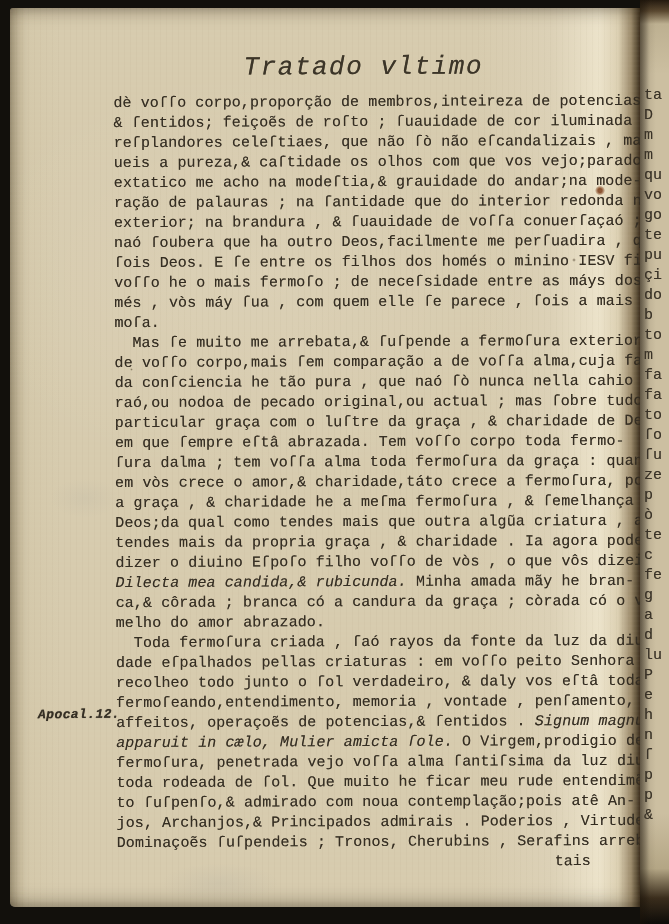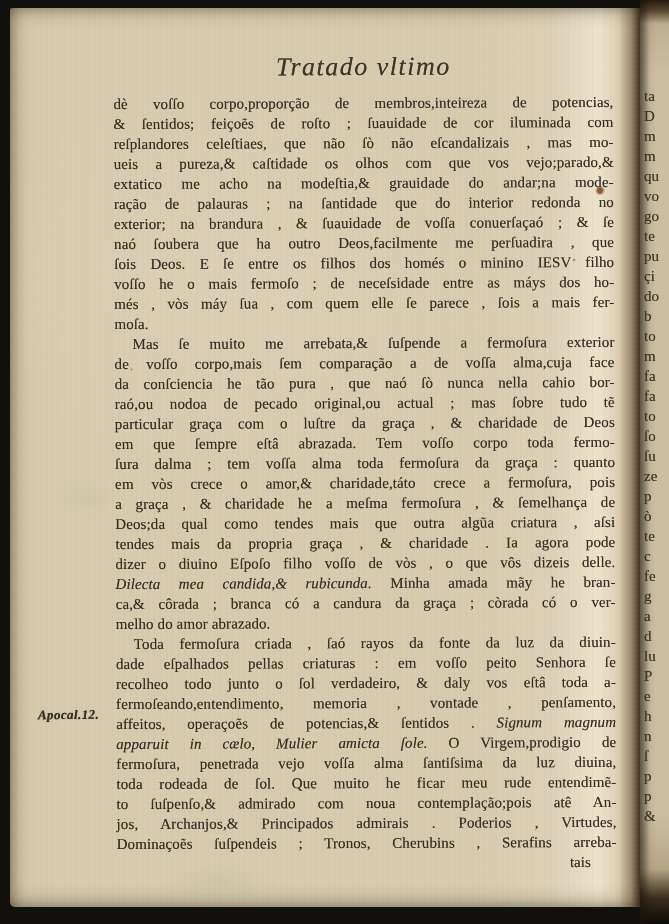--- a/index.html
+++ b/index.html
@@ -1,19 +1,19 @@
 <!DOCTYPE html>
 <html style="--paper: #d7cbae; --next_page_paper: #ccbfa1; --ink: #332c21; --background: #12100c;"><head>
 <meta charset="utf-8">
 <style>
   html,body{margin:0;padding:0;background:#0e0c09;}
   .scene{
     position:relative;width:669px;height:924px;overflow:hidden;
     background:#12100c;
-    font-family:Liberation Serif, serif;
+    font-family:Liberation Mono, monospace;
   }
   
   .main-page{
     position:absolute;left:10px;top:8px;width:630px;height:899px;
     background:
       radial-gradient(ellipse 420px 300px at 38% 30%, rgba(255,252,240,0.10), rgba(0,0,0,0) 70%),
       linear-gradient(90deg,
         #c5b898 0%, #d4c8aa 2.5%, var(--paper,#d7cbae) 8%,
         var(--paper,#d7cbae) 74%, #dcd1b6 86%, #ece3ca 93.5%,
         #dcd0b2 96.5%, #9b8a6b 98.6%, #40331f 100%);

